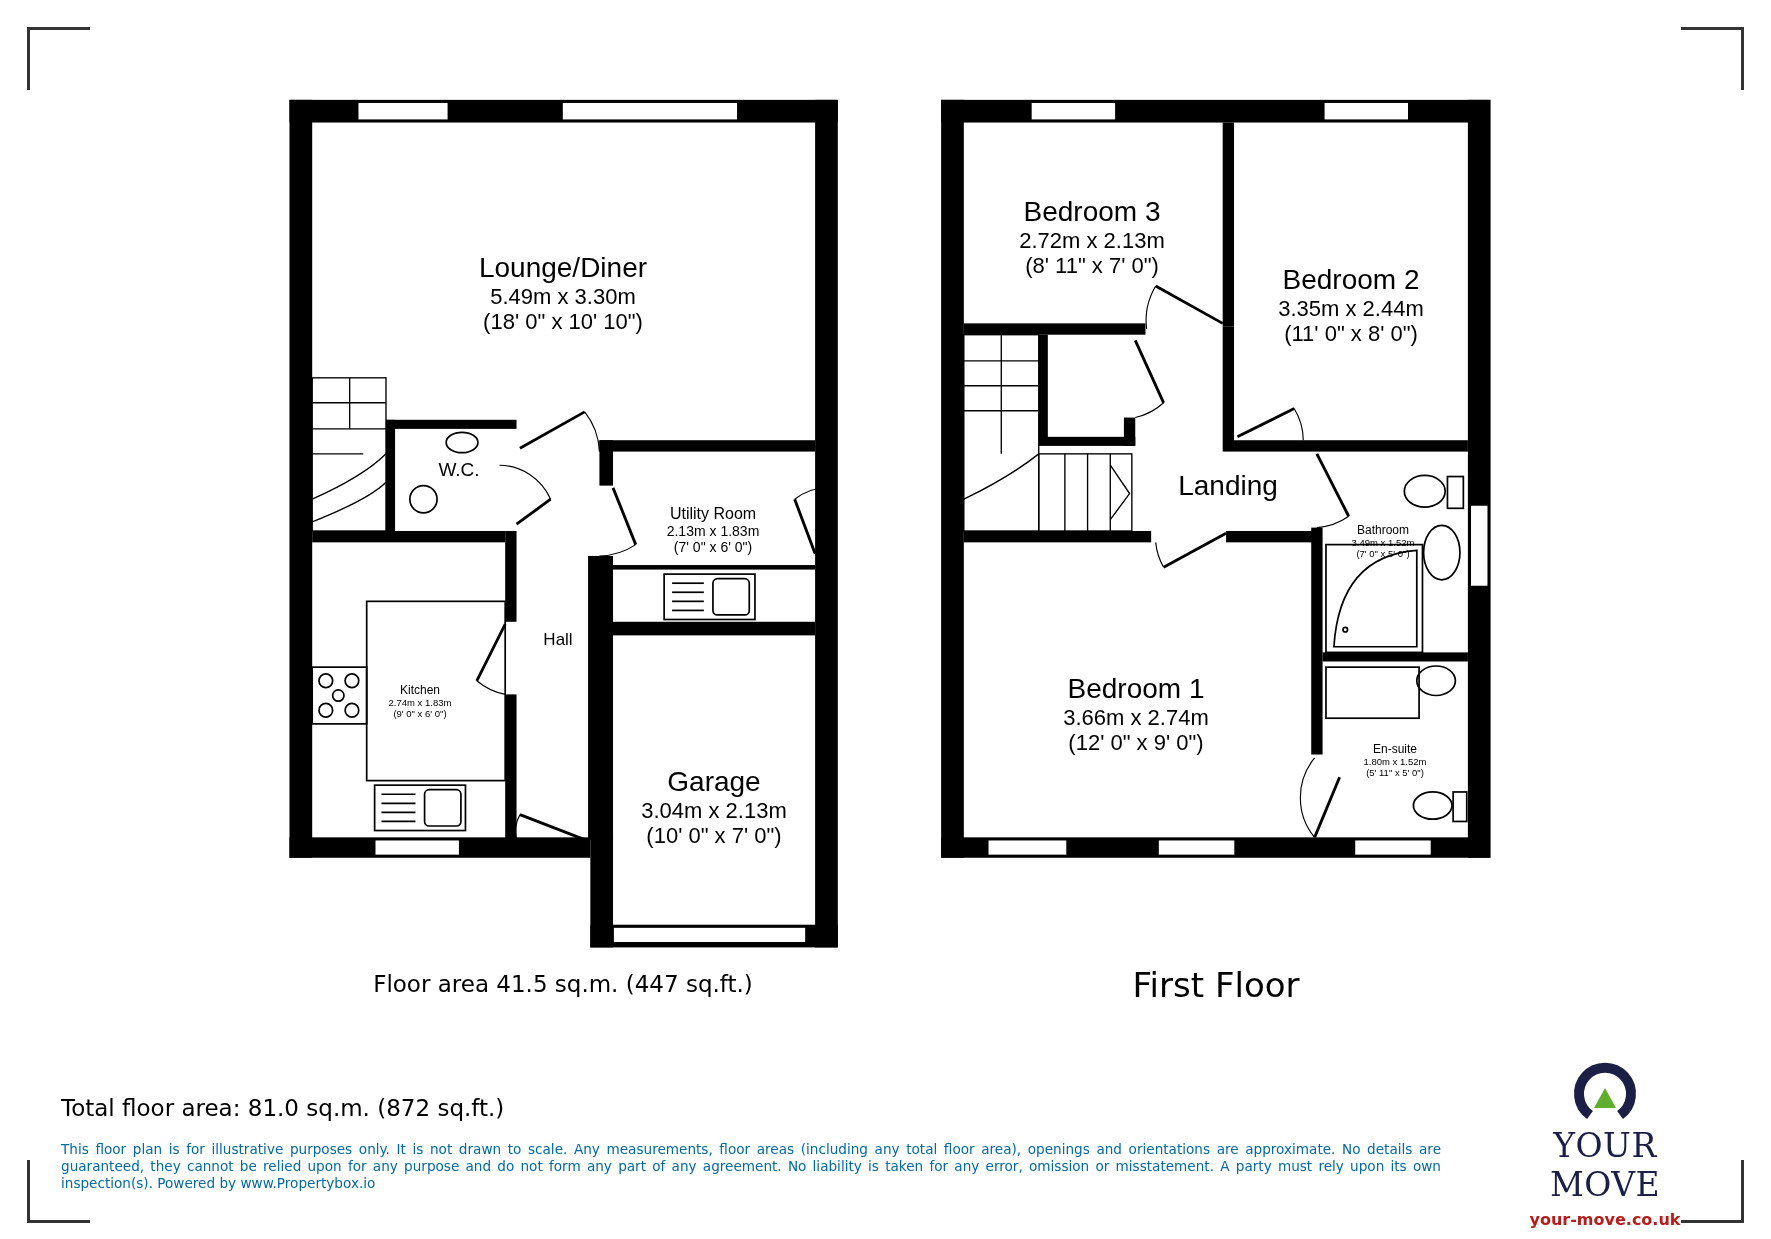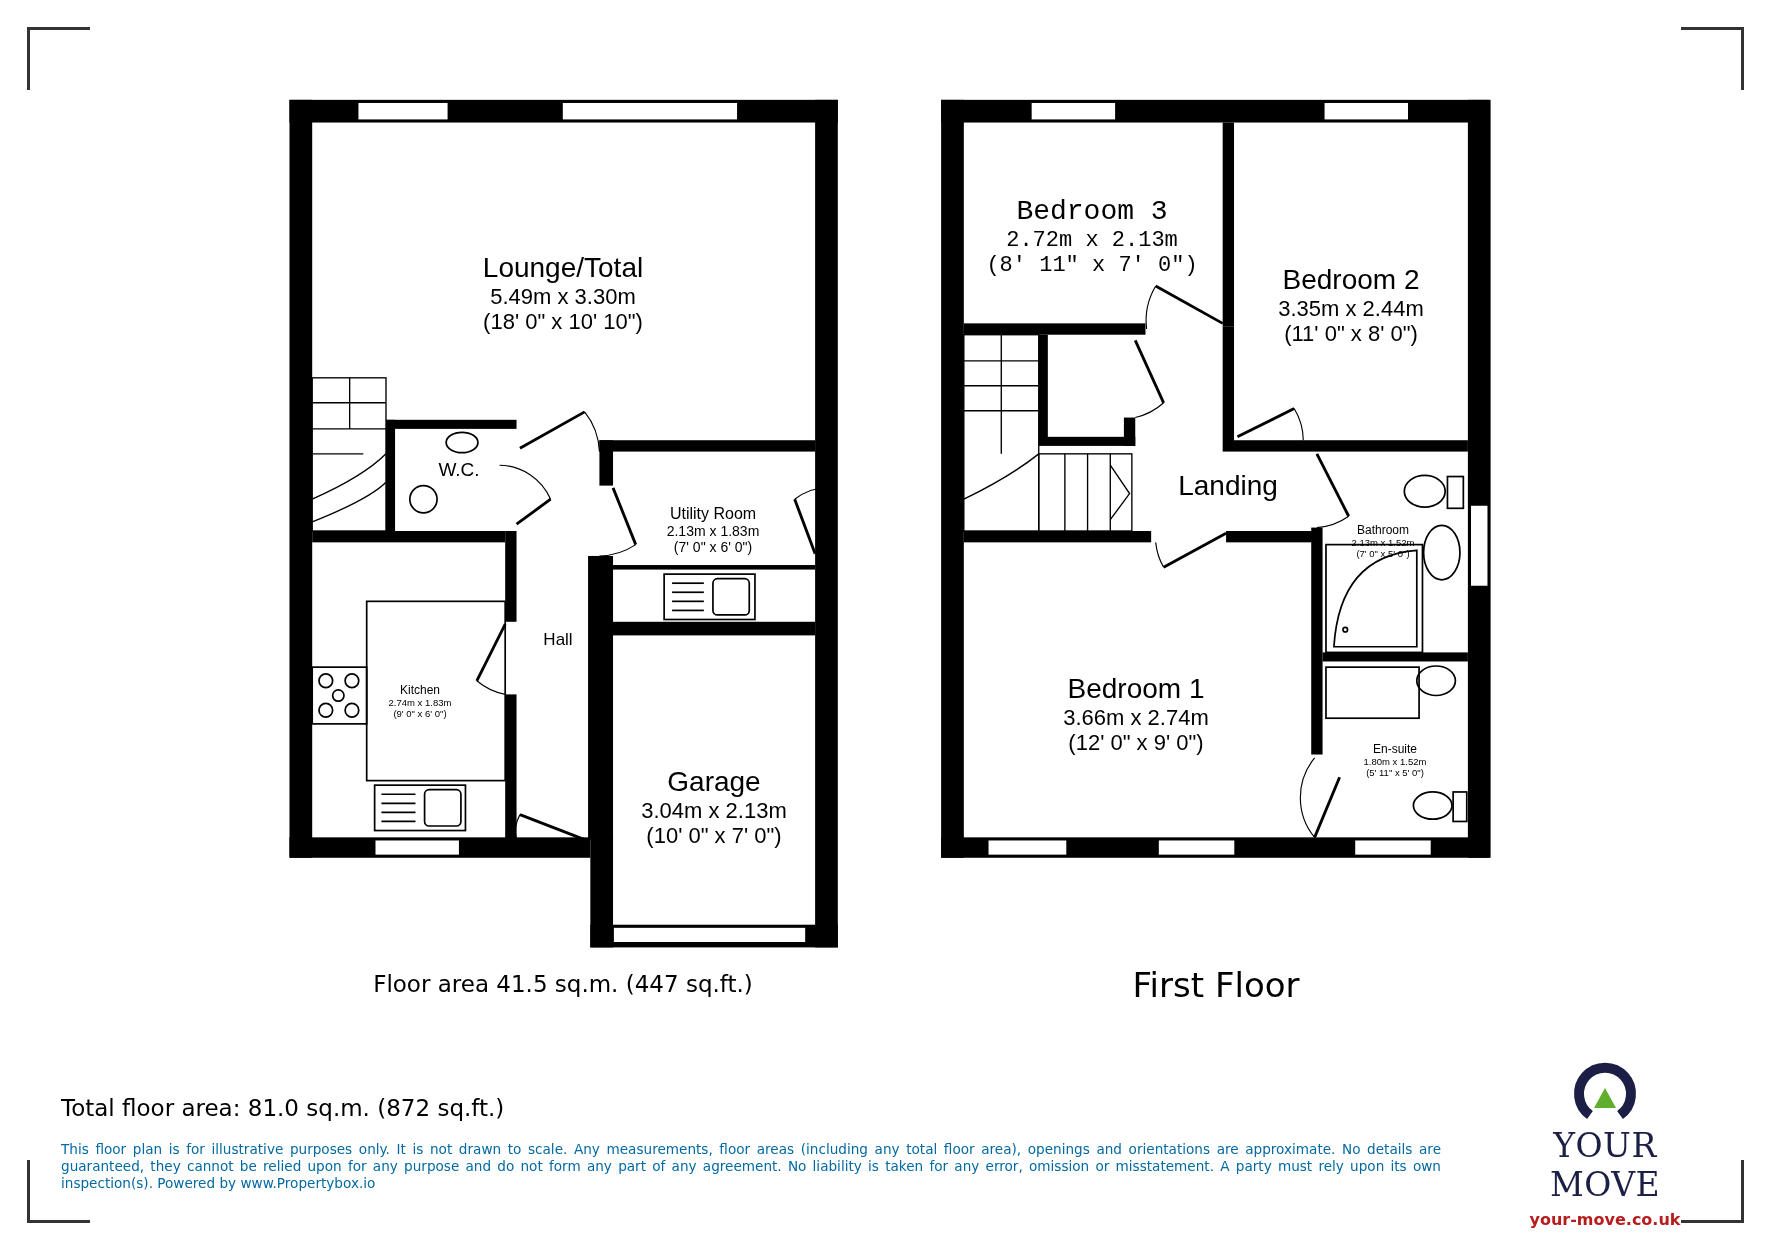--- a/index.html
+++ b/index.html
@@ -179,21 +179,21 @@
       <path d="M1188 455 A55 55 0 0 1 1160 465" stroke-width="1"></path>
       <line x1="1025" y1="500" x2="1080" y2="470"></line>
       <path d="M1025 500 A55 55 0 0 1 1018 478" stroke-width="1"></path>
       <line x1="1158" y1="738" x2="1180" y2="685"></line>
       <path d="M1158 738 A55 55 0 0 1 1158 668" stroke-width="1"></path>
     </g>
   </g>
 </svg>
 
 <div class="lbl big" style="left:563px;top:252px;">
-  <div class="name">Lounge/Total</div>
+  <div class="name">Lounge/Diner</div>
   <div class="dim">5.49m x 3.30m</div>
   <div class="dim">(18' 0" x 10' 10")</div>
 </div>
 <div class="lbl mid" style="left:459px;top:459px;">
   <div class="name">W.C.</div>
 </div>
 <div class="lbl mid" style="left:713px;top:505px;">
   <div class="name" style="font-size:16px;">Utility Room</div>
   <div class="dim" style="font-size:14px;">2.13m x 1.83m</div>
   <div class="dim" style="font-size:14px;">(7' 0" x 6' 0")</div>
@@ -205,36 +205,36 @@
   <div class="name">Kitchen</div>
   <div class="dim">2.74m x 1.83m</div>
   <div class="dim">(9' 0" x 6' 0")</div>
 </div>
 <div class="lbl big" style="left:714px;top:766px;">
   <div class="name">Garage</div>
   <div class="dim">3.04m x 2.13m</div>
   <div class="dim">(10' 0" x 7' 0")</div>
 </div>
 
-<div class="lbl big" style="left:1092px;top:196px;font-family:Liberation Mono, monospace;">
+<div class="lbl big" style="left:1092px;top:196px;">
   <div class="name">Bedroom 3</div>
   <div class="dim">2.72m x 2.13m</div>
   <div class="dim">(8' 11" x 7' 0")</div>
 </div>
 <div class="lbl big" style="left:1351px;top:264px;">
   <div class="name">Bedroom 2</div>
   <div class="dim">3.35m x 2.44m</div>
   <div class="dim">(11' 0" x 8' 0")</div>
 </div>
 <div class="lbl big" style="left:1228px;top:470px;">
   <div class="name">Landing</div>
 </div>
 <div class="lbl sm" style="left:1383px;top:524px;">
   <div class="name">Bathroom</div>
-  <div class="dim">2.13m x 1.52m</div>
+  <div class="dim">3.49m x 1.52m</div>
   <div class="dim">(7' 0" x 5' 0")</div>
 </div>
 <div class="lbl big" style="left:1136px;top:673px;">
   <div class="name">Bedroom 1</div>
   <div class="dim">3.66m x 2.74m</div>
   <div class="dim">(12' 0" x 9' 0")</div>
 </div>
 <div class="lbl sm" style="left:1395px;top:743px;">
   <div class="name">En-suite</div>
   <div class="dim">1.80m x 1.52m</div>

